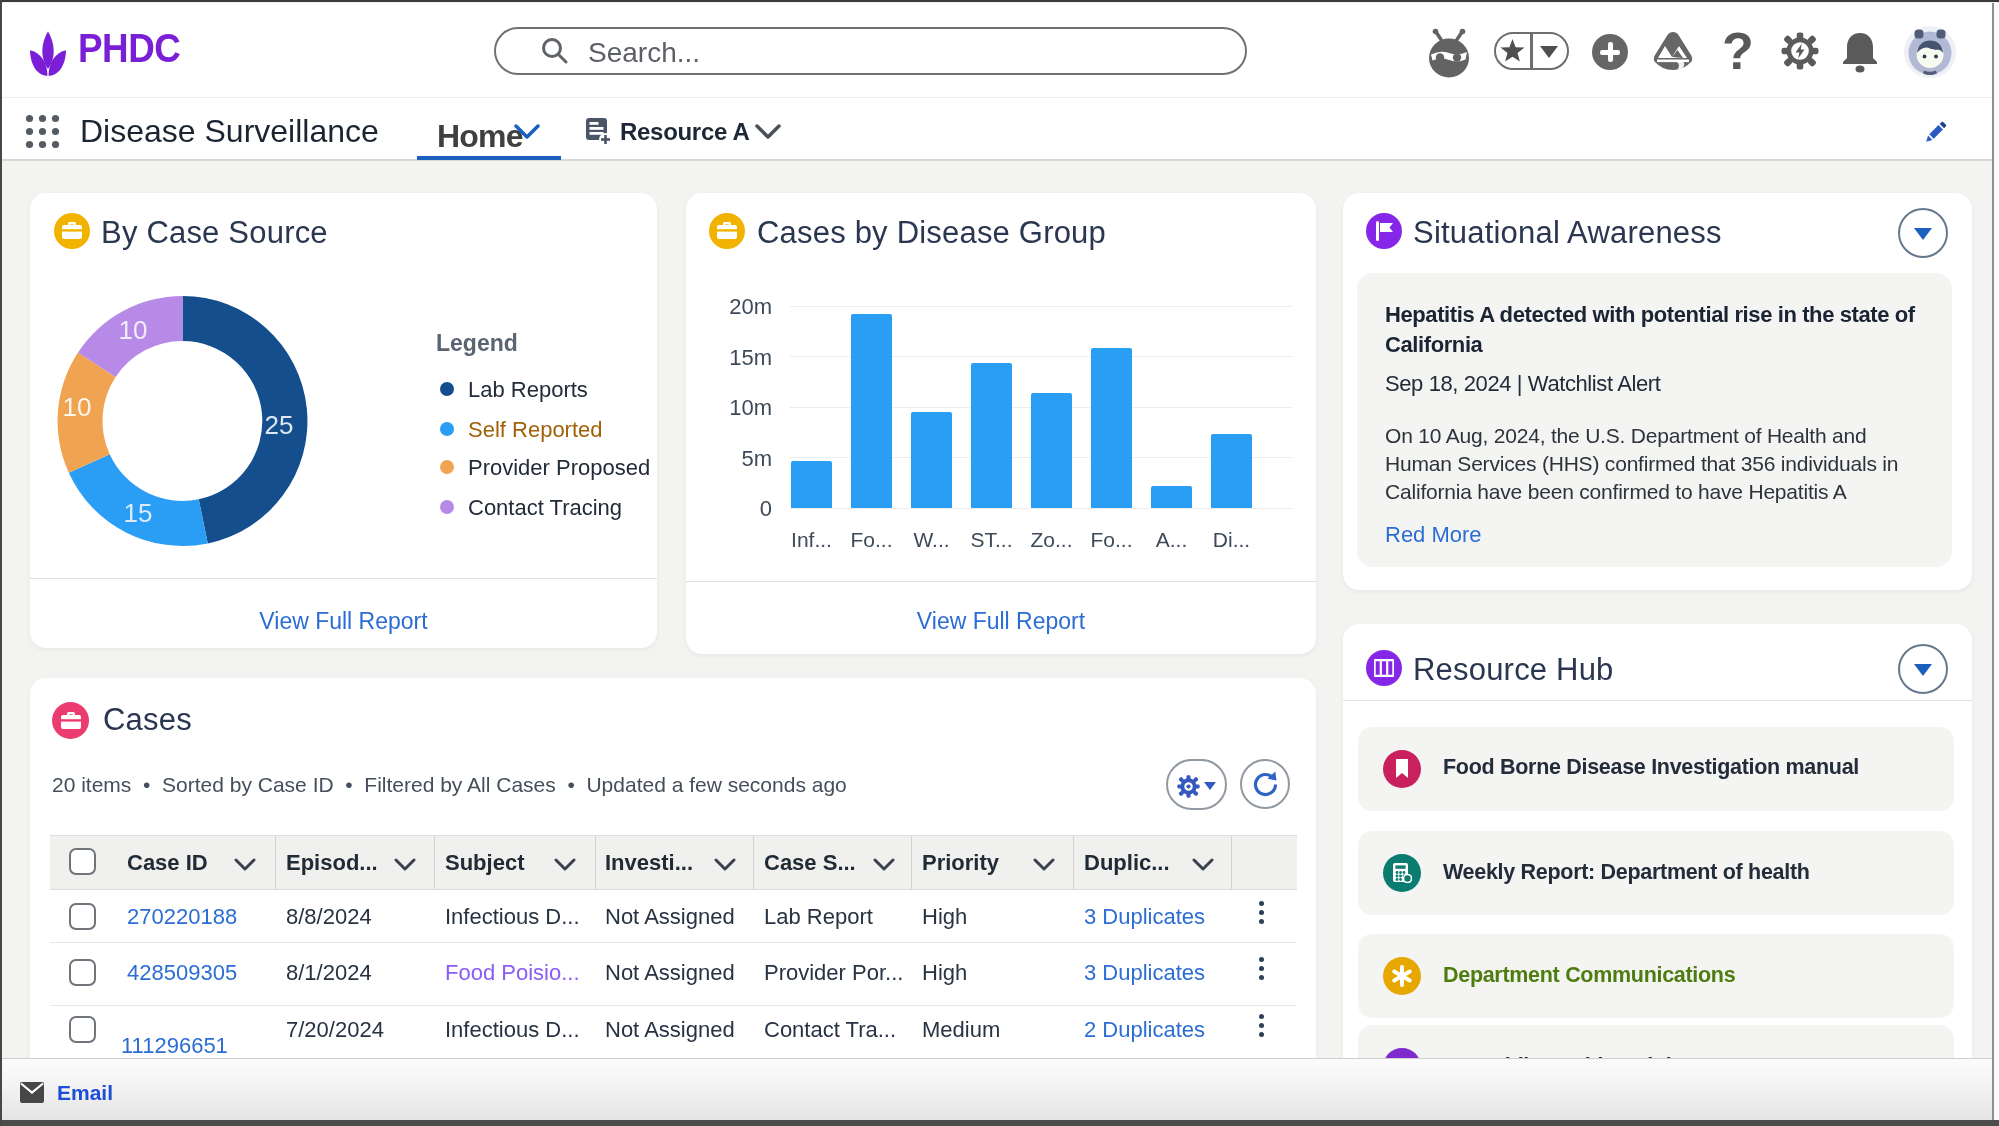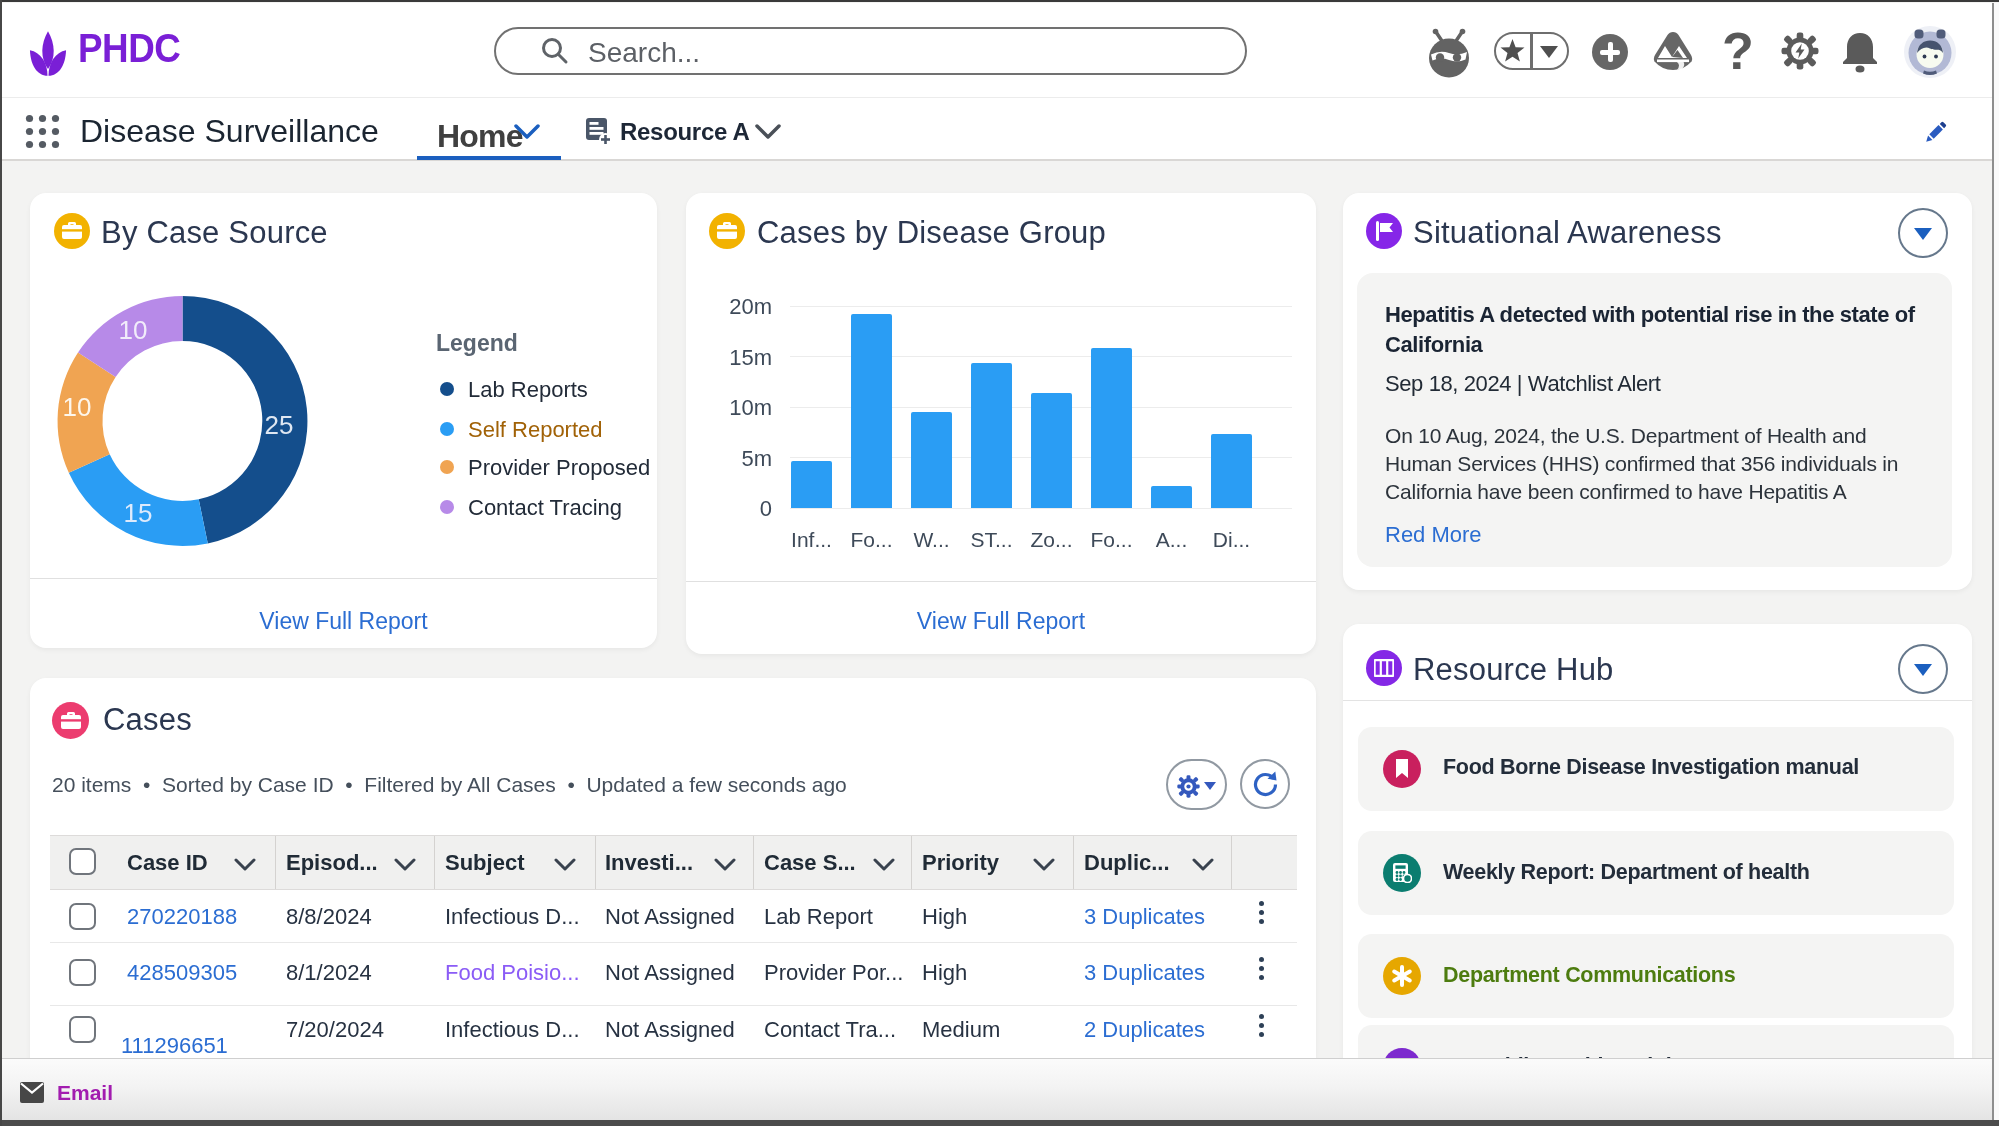--- a/index.html
+++ b/index.html
@@ -381,19 +381,19 @@
       <path d="M2 18 Q2 11.5 10 11.5 Q18 11.5 18 18 Z" fill="#fff"></path>
     </svg>
 </div>
 <div class="abs" style="left:1443px;top:1054px;font-size:21.5px;font-weight:bold;color:#232d3a;letter-spacing:-0.3px;">My Public Health Training</div>
 
 <div class="abs" style="left:0;top:1058px;width:1999px;height:62px;background:linear-gradient(180deg,#fbfbfb 0%,#f3f3f3 45%,#e4e4e4 100%);border-top:1px solid #cfcfcf;"></div>
 <svg class="abs" style="left:20px;top:1082px;" width="24" height="21" viewBox="0 0 24 21">
   <rect x="0" y="0" width="24" height="21" rx="2" fill="#474747"></rect>
   <path d="M1 1.5 L12 10.5 L23 1.5" fill="none" stroke="#fff" stroke-width="2.2"></path>
 </svg>
-<div class="abs" style="left:57px;top:1081px;font-size:21px;font-weight:bold;color:#a21caf;">Email</div>
+<div class="abs" style="left:57px;top:1081px;font-size:21px;font-weight:bold;color:#1d4ed8;">Email</div>
 <div class="abs" style="left:0;top:1120px;width:1999px;height:6px;background:#4c4c4c;"></div>
 
 <div class="abs" style="left:0;top:0;width:2px;height:1126px;background:#474747;"></div>
 
 <div class="abs" style="left:1994px;top:3px;width:5px;height:1117px;background:#fafafa;"></div>
 <div class="abs" style="left:1992px;top:3px;width:2px;height:1117px;background:#8e8e8e;"></div>
 
 </body></html>

